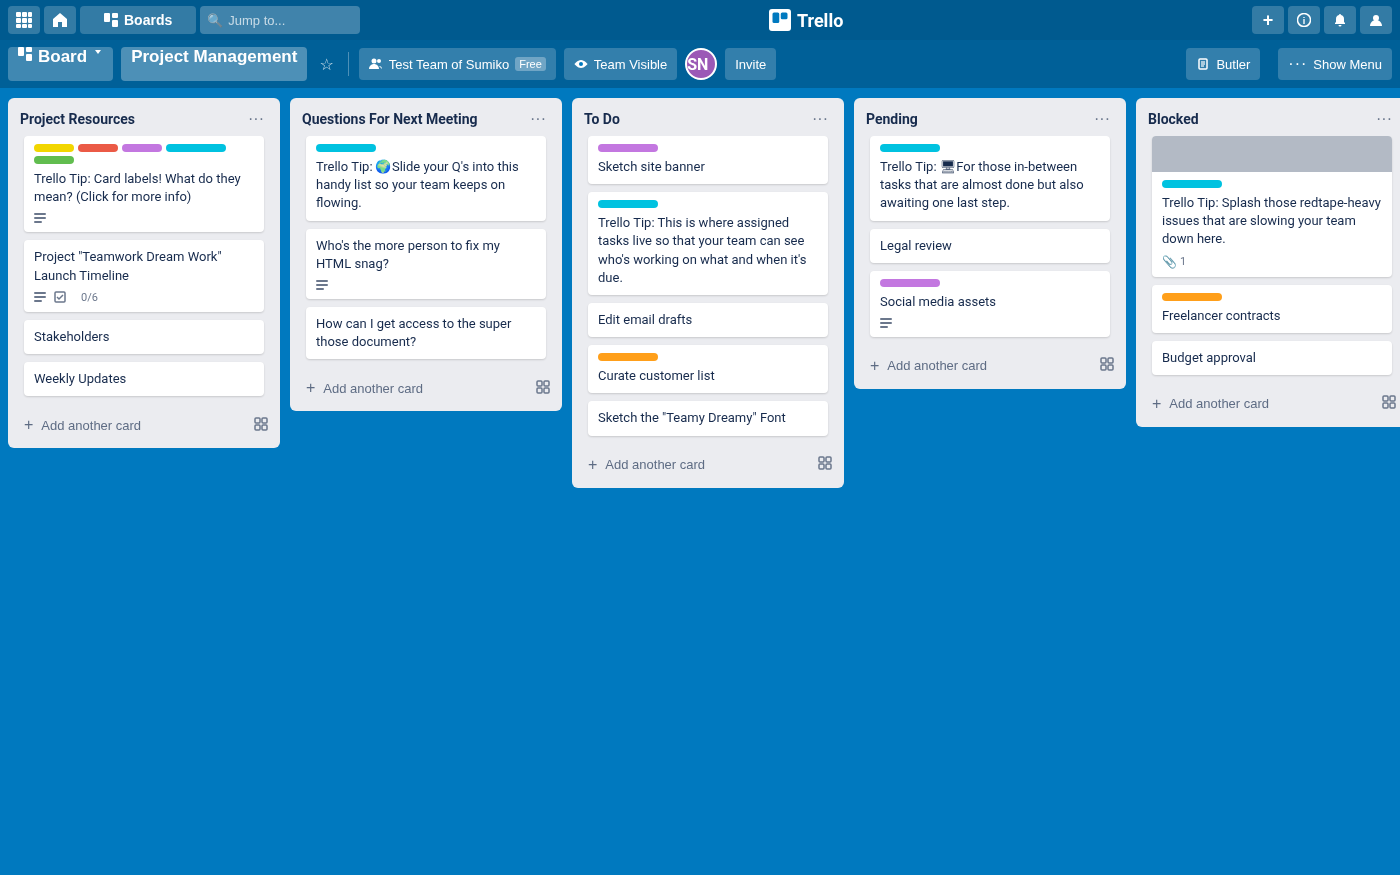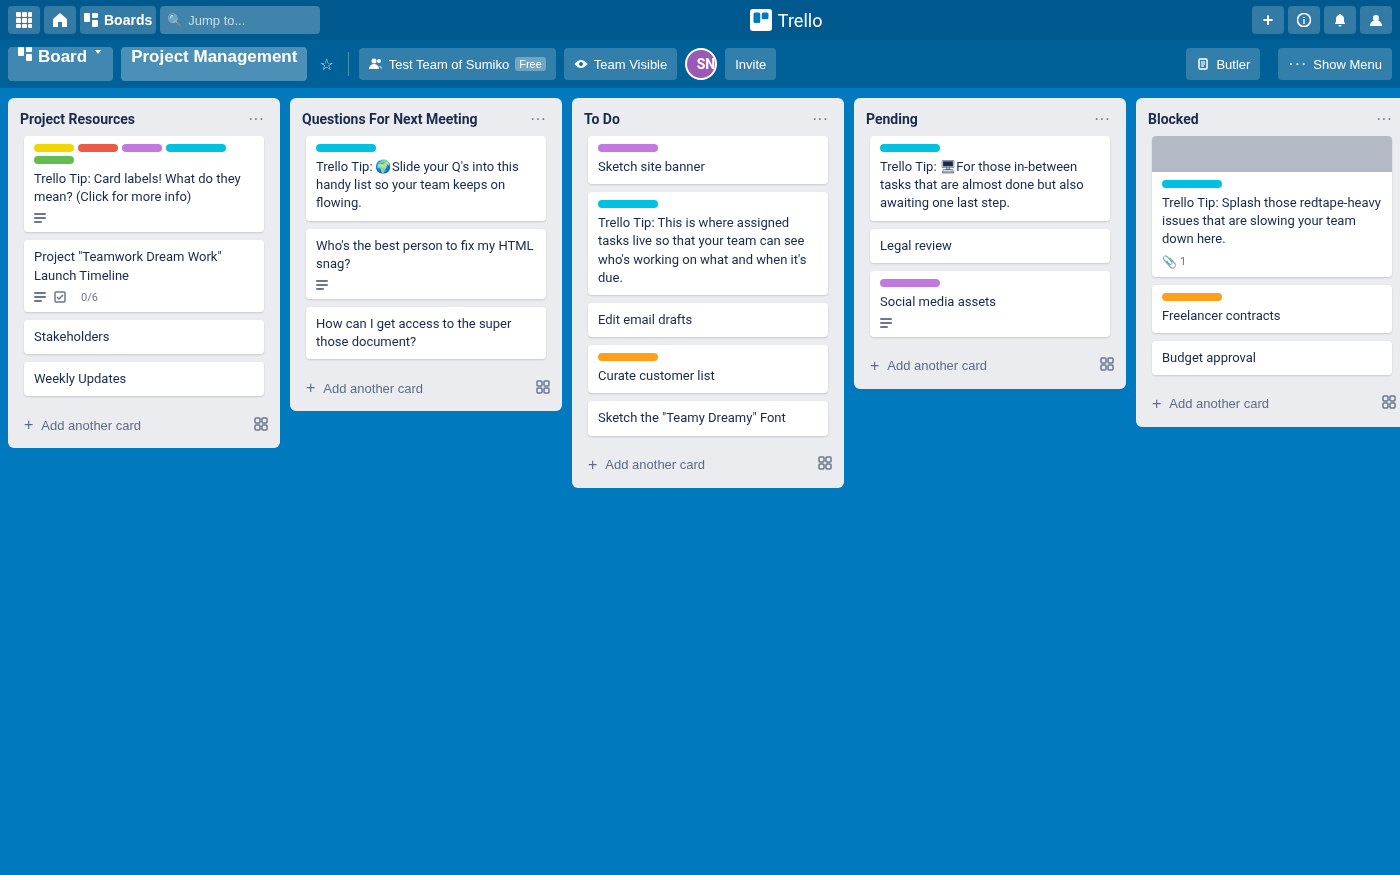--- a/index.html
+++ b/index.html
@@ -24,21 +24,21 @@
       cursor: pointer;
       display: flex; align-items: center; justify-content: center;
       font-size: 16px;
     }
     .nav-boards-btn {
       background: rgba(255,255,255,0.2);
       border: none;
       border-radius: 4px;
       color: #fff;
       height: 28px;
-      padding: 0 4px;
+      padding: 0 24px;
       cursor: pointer;
       display: flex; align-items: center; gap: 6px;
       font-size: 14px; font-weight: 700; justify-content: space-between;
     }
     .nav-search {
       background: rgba(255,255,255,0.25);
       border: none;
       border-radius: 4px;
       color: #fff;
       height: 28px;
@@ -62,21 +62,21 @@
     }
     .nav-search::placeholder { color: rgba(255,255,255,0.7); }
     .nav-center {
       flex: 1;
       display: flex; align-items: center; justify-content: center;
       gap: 6px;
     }
     .trello-logo {
       color: #fff;
       font-size: 18px;
-      font-weight: 400;
+      font-weight: 700;
       display: flex; align-items: center; gap: 6px;
     }
     .trello-logo-icon {
       width: 22px; height: 22px;
       background: #fff;
       border-radius: 3px;
       display: flex; align-items: center; justify-content: center;
     }
     .trello-logo-icon svg { width: 18px; height: 18px; }
     .nav-right {
@@ -135,22 +135,22 @@
       font-size: 11px;
       padding: 1px 4px;
       font-weight: 400;
     }
     .header-right { margin-left: auto; display: flex; align-items: center; gap: 18px; }
     .avatar-sn {
       width: 32px; height: 32px;
       border-radius: 50%;
       background: #9B59B6;
       color: #fff;
-      font-size: 14px; font-weight: 700;
-      display: flex; align-items: center; justify-content: flex-end;
+      font-size: 16px; font-weight: 700;
+      display: flex; align-items: center; justify-content: flex-start;
       border: 2px solid #fff;
       cursor: pointer;
     }
 
     
     .board-content {
       padding: 10px 8px;
       display: flex;
       gap: 10px;
       overflow-x: auto;
@@ -472,21 +472,21 @@
         <button class="list-menu-btn">···</button>
       </div>
       <div class="list-cards">
         <div class="card">
           <div class="card-label-row">
             <div class="card-label label-teal wide"></div>
           </div>
           <div class="card-text">Trello Tip: 🌍Slide your Q's into this handy list so your team keeps on flowing.</div>
         </div>
         <div class="card">
-          <div class="card-text">Who's the best person to fix my HTML snag?</div>
+          <div class="card-text">Who's the more person to fix my HTML snag?</div>
           <div class="card-footer">
             <div class="card-footer-icon">
               <svg width="12" height="12" viewBox="0 0 12 12" fill="#6B778C">
                 <rect x="0" y="1" width="12" height="2" rx="1"></rect>
                 <rect x="0" y="5" width="12" height="2" rx="1"></rect>
                 <rect x="0" y="9" width="8" height="2" rx="1"></rect>
               </svg>
             </div>
           </div>
         </div>

